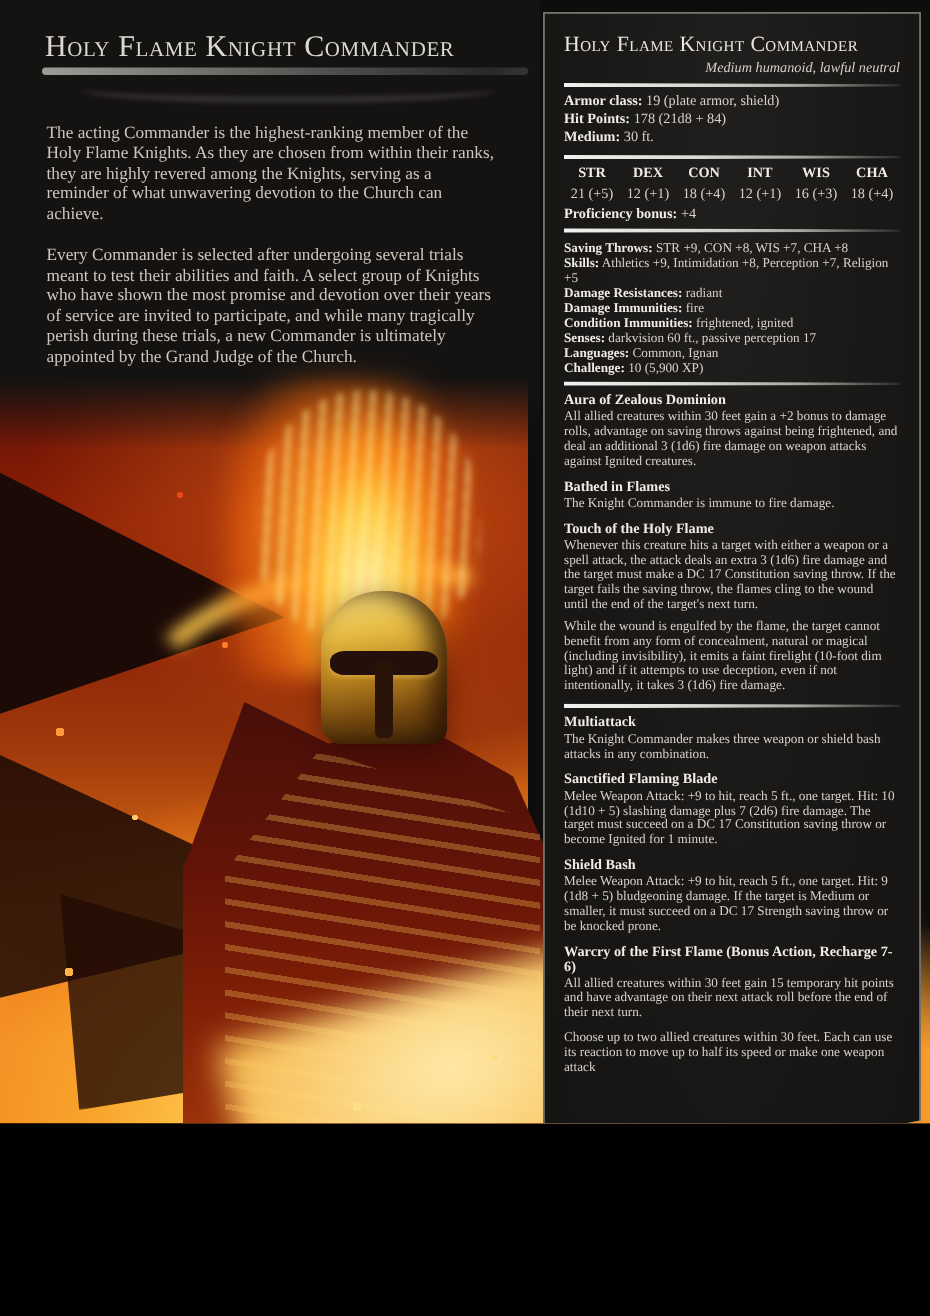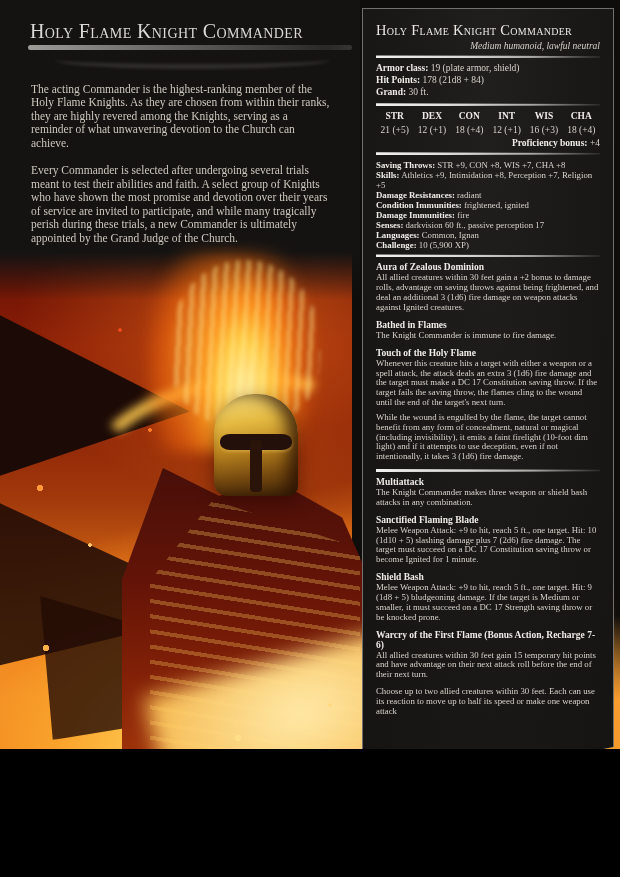--- a/index.html
+++ b/index.html
@@ -75,21 +75,21 @@
   .stat-subtitle{margin:2px 0 3px 0;font-size:9.5px;font-style:italic;text-align:right;color:#d6d1c9;}
   .divider{height:3px;margin:4px 0 5px 0;
     background:linear-gradient(90deg,#f1f1ef,#d9d8d5 40%,#a8a7a3 70%,rgba(150,150,148,.15));
     clip-path:polygon(0 0,100% 25%,100% 75%,0 100%);}
   .core-line{font-size:9.5px;line-height:1.26;}
   .lbl{font-weight:bold;color:#efece7;}
   .abilities{display:flex;margin:3px 0 2px 0;}
   .ability{flex:1;text-align:center;}
   .ab-name{font-size:9.5px;font-weight:bold;color:#efece7;}
   .ab-score{font-size:9.5px;margin-top:4px;}
-  .prof-line{font-size:9.5px;text-align:right;margin:3px 0 1px 0;}
+  .prof-line{font-size:9.5px;margin:3px 0 1px 0;}
   .attr-line{font-size:8.8px;line-height:1.14;}
   .trait{margin-bottom:7px;}
   .trait-name{font-size:9.5px;font-weight:bold;color:#efece7;margin:0 0 1px 0;font-family:Liberation Serif, serif;}
   .trait p{margin:0 0 5px 0;font-size:8.8px;line-height:1.12;}
   .trait p:last-child{margin-bottom:0;}
   .actions-heading{margin:8px 0 0 0;font-size:14px;font-weight:bold;letter-spacing:.5px;color:#e9e6e1;}
   .actions-heading + .divider{margin-top:2px;}
   
   .art-credit{position:absolute;left:10px;top:850px;font-size:13px;font-style:italic;font-weight:bold;color:#42362a;}
   .logo{position:absolute;left:573px;top:825px;width:42px;height:42px;}
@@ -131,21 +131,21 @@
   <div class="panel-outer">
     <div class="panel">
       <div class="panel-inner">
 
         <h2 class="stat-title">Holy Flame Knight Commander</h2>
         <div class="stat-subtitle">Medium humanoid, lawful neutral</div>
         <div class="divider"></div>
 
         <div class="core-line"><span class="lbl">Armor class:</span><span> 19 (plate armor, shield)</span></div>
         <div class="core-line"><span class="lbl">Hit Points:</span><span> 178 (21d8 + 84)</span></div>
-        <div class="core-line"><span class="lbl">Grand:</span><span> 30 ft.</span></div>
+        <div class="core-line"><span class="lbl">Medium:</span><span> 30 ft.</span></div>
 
         <div class="divider"></div>
 
         <div class="abilities">
           <div class="ability">
               <div class="ab-name">STR</div>
               <div class="ab-score">21 (+5)</div>
             </div>
           <div class="ability">
               <div class="ab-name">DEX</div>
@@ -169,22 +169,22 @@
             </div>
         </div>
 
         <div class="prof-line"><span class="lbl">Proficiency bonus:</span><span> +4</span></div>
 
         <div class="divider"></div>
 
         <div class="attr-line"><span class="lbl">Saving Throws:</span><span> STR +9, CON +8, WIS +7, CHA +8</span></div>
         <div class="attr-line"><span class="lbl">Skills:</span><span> Athletics +9, Intimidation +8, Perception +7, Religion +5</span></div>
         <div class="attr-line"><span class="lbl">Damage Resistances:</span><span> radiant</span></div>
+        <div class="attr-line"><span class="lbl">Damage Immunities:</span><span> fire</span></div>
         <div class="attr-line"><span class="lbl">Condition Immunities:</span><span> frightened, ignited</span></div>
-        <div class="attr-line"><span class="lbl">Damage Immunities:</span><span> fire</span></div>
         <div class="attr-line"><span class="lbl">Senses:</span><span> darkvision 60 ft., passive perception 17</span></div>
         <div class="attr-line"><span class="lbl">Languages:</span><span> Common, Ignan</span></div>
         <div class="attr-line"><span class="lbl">Challenge:</span><span> 10 (5,900 XP)</span></div>
 
         <div class="divider"></div>
 
         <div class="trait">
           <div class="trait-name">Aura of Zealous Dominion</div>
           <p>All allied creatures within 30 feet gain a +2 bonus to damage rolls, advantage on saving throws against being frightened, and deal an additional 3 (1d6) fire damage on weapon attacks against Ignited creatures.</p>
         </div>

